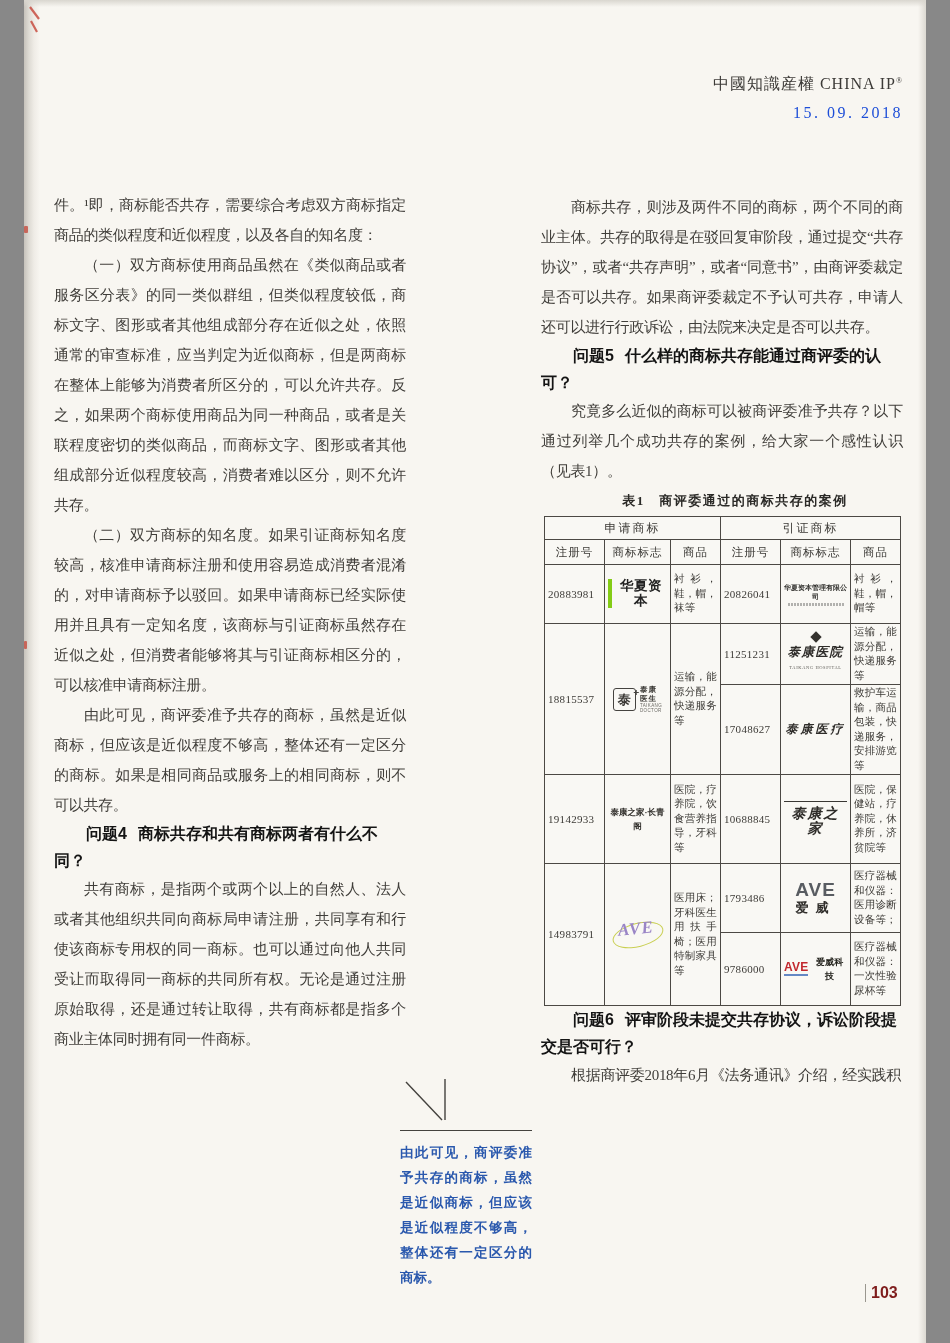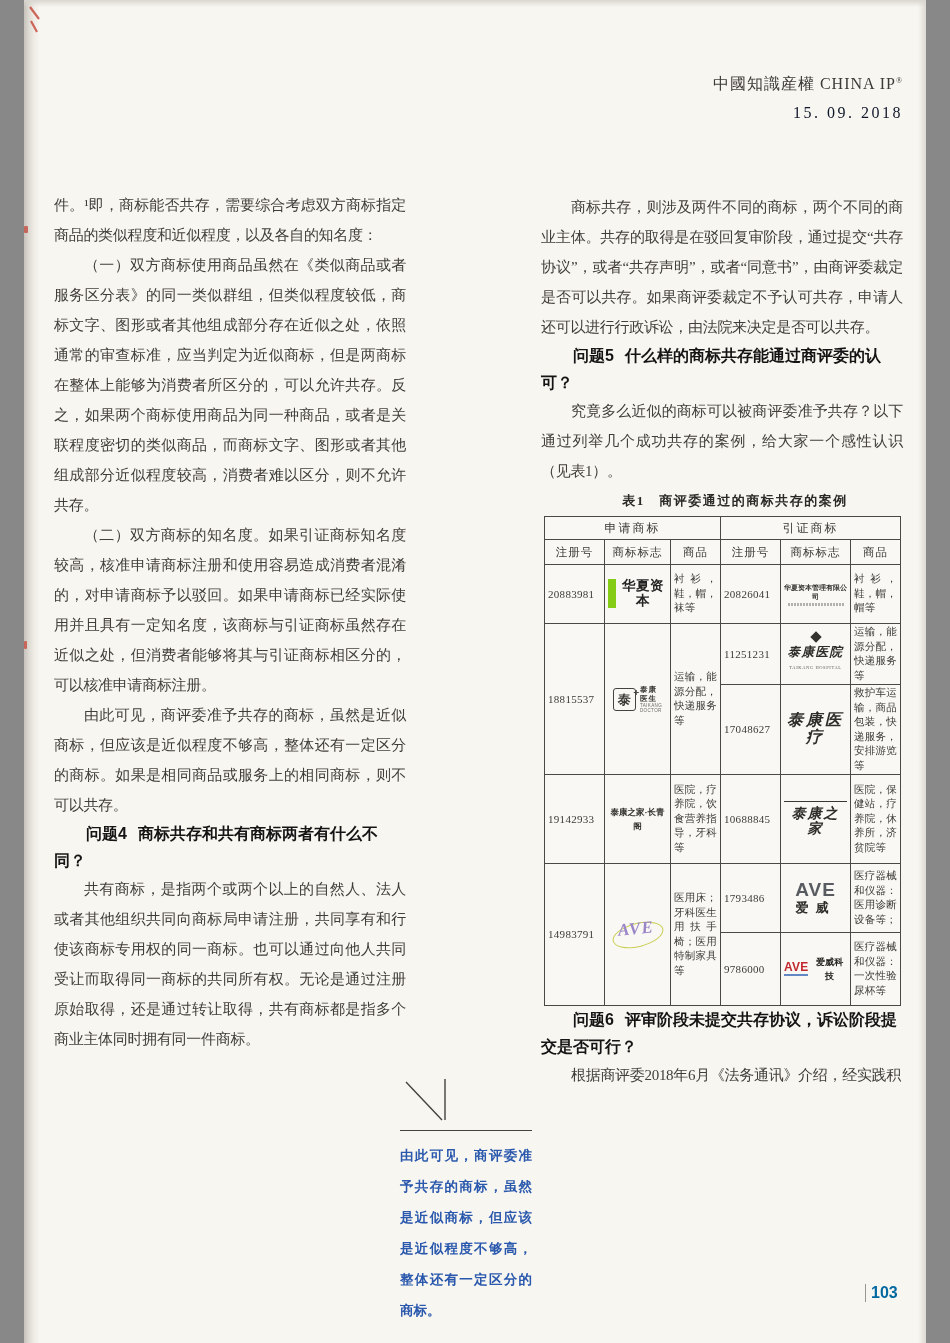--- a/index.html
+++ b/index.html
@@ -16,91 +16,91 @@
   .edge-top{position:absolute;left:0;top:0;width:100%;height:7px;
     background:linear-gradient(180deg,#dd dad3 0,rgba(248,246,241,0) 7px);
     background:linear-gradient(180deg,#d9d6cf 0,rgba(248,246,241,0) 7px);}
   .scan-mark{position:absolute;}
   .scan-dot{background:#c44437;opacity:.75;border-radius:1px;}
 
   
   .hdr{position:absolute;left:517px;top:74px;width:362px;text-align:right;color:#3c3a37;}
   .hdr .brand{font-size:16px;letter-spacing:1px;}
   .hdr .reg{font-size:8px;vertical-align:super;}
-  .hdr .date{margin-top:9px;font-size:16px;letter-spacing:2.5px;color:#0f172a;}
+  .hdr .date{margin-top:9px;font-size:16px;letter-spacing:2.5px;color:#1d4ed8;}
 
   
   .col{position:absolute;text-align:justify;font-size:15px;line-height:30px;letter-spacing:-.3px;color:#403e3a;}
   .col p{margin:0;text-indent:2em;}
   .col p.noindent{text-indent:0;}
   .lcol{left:30px;top:190px;width:352px;}
   .rcol{left:517px;top:192px;width:362px;}
 
   .qhead{font-family:"Liberation Sans","DejaVu Sans",sans-serif;font-weight:bold;
     font-size:16px;line-height:27px;color:#141414;letter-spacing:0;text-align:left;text-indent:0;}
   .qhead .qlabel{margin-right:11px;}
   .mt12{margin-top:12px;} .mt14{margin-top:14px;} .mt4{margin-top:4px;} .mt2{margin-top:2px;}
 
   
   .callout{position:absolute;left:376px;top:1078px;width:132px;}
   .callout .rule{border-top:1.5px solid #44423e;margin-top:2px;}
   .callout .txt{margin-top:9px;font-family:"Liberation Sans","DejaVu Sans",sans-serif;
-    font-weight:bold;font-size:13.5px;line-height:31px;color:#2a58ad;text-align:justify;}
+    font-weight:bold;font-size:13.5px;line-height:25px;color:#2a58ad;text-align:justify;}
 
   
   .tbl-caption{margin:8px 0 5px 0;text-align:center;font-weight:bold;
     font-size:13px;letter-spacing:1.5px;color:#2b2a27;text-indent:0;}
   table.coexist{border-collapse:collapse;table-layout:fixed;width:356px;margin-left:3px;
     font-size:10.5px;line-height:14.5px;letter-spacing:.2px;color:#3c3a36;background:#f9f8f4;padding-left:40px;}
   table.coexist td{border:1px solid #4c4944;padding:1px 3px;vertical-align:middle;overflow:hidden;}
   td.ghead{height:20px;text-align:center;font-size:12px;letter-spacing:2px;}
   td.chead{height:22px;text-align:center;font-size:11.5px;letter-spacing:1px;}
   td.reg{font-size:11px;letter-spacing:.3px;}
   td.goods{text-align:justify;}
   .r0 td{height:56px;} .r1a td{height:50px;} .r1b td{height:82px;}
   .r2 td{height:86px;} .r3a td{height:66px;} .r3b td{height:70px;}
   td.mark{text-align:center;}
 
   
   .mk-huaxia{font-family:"Liberation Sans","DejaVu Sans",sans-serif;font-weight:bold;font-size:13.5px;
-    color:#232323;border-left:8px solid #84cc16;padding-left:3px;letter-spacing:.5px;display:inline-block;}
+    color:#232323;border-left:4px solid #84cc16;padding-left:3px;letter-spacing:.5px;display:inline-block;}
   .mk-huaxia-co{font-family:"Liberation Sans","DejaVu Sans",sans-serif;font-weight:bold;font-size:7px;
     color:#33322f;letter-spacing:0;line-height:9px;}
   .greekline{height:3px;width:56px;margin:2px auto 0;opacity:.65;
     background:repeating-linear-gradient(90deg,#8b8b88 0 2px,transparent 2px 3px);}
   .tk-doctor{display:flex;align-items:center;justify-content:center;gap:4px;}
   .tk-doctor .box{position:relative;width:21px;height:21px;border:1.5px solid #45433f;border-radius:3px;
     font-weight:bold;font-size:13px;line-height:21px;text-align:center;color:#3a3834;}
   .tk-doctor .plus{position:absolute;top:-7px;right:-6px;font-size:9px;color:#45433f;}
   .tk-doctor .lines{text-align:left;font-family:"Liberation Sans","DejaVu Sans",sans-serif;}
   .tk-doctor .cn{font-weight:bold;font-size:7.5px;line-height:9px;color:#3a3834;letter-spacing:1px;}
   .tk-doctor .en{font-size:4.5px;line-height:5.5px;color:#6b6964;letter-spacing:.4px;}
   .tk-hospital .diamond{width:8px;height:8px;background:#34322e;transform:rotate(45deg);margin:0 auto 4px;}
   .tk-hospital .name{font-weight:bold;font-style:italic;font-size:12.5px;letter-spacing:1.5px;color:#2e2c29;}
   .tk-hospital .en{font-size:4.5px;letter-spacing:.6px;color:#5d5b56;margin-top:2px;}
-  .tk-yiliao{font-weight:bold;font-style:italic;font-size:16px;letter-spacing:3px;color:#2f2d2a;}
+  .tk-yiliao{font-weight:bold;font-style:italic;font-size:12px;letter-spacing:3px;color:#2f2d2a;}
   .tk-home-cg{font-weight:bold;font-size:8.5px;letter-spacing:0;color:#33312d;}
   .tk-home{display:inline-block;font-weight:bold;font-style:italic;font-size:14px;letter-spacing:2px;
     color:#2e2c29;border-top:1.2px solid #3a3834;padding-top:5px;}
   .ave-script{position:relative;width:56px;height:30px;margin:0 auto;}
   .ave-script .ellipse{position:absolute;left:2px;top:3px;width:50px;height:22px;
     border:1.5px solid #c9cf52;border-radius:50%;transform:rotate(-14deg);}
   .ave-script .avetxt{position:absolute;left:8px;top:2px;font-style:italic;font-size:17px;
     font-weight:bold;color:#9a85c6;letter-spacing:1px;transform:rotate(-6deg);}
   .ave-big .en{font-family:"Liberation Sans","DejaVu Sans",sans-serif;font-weight:bold;font-size:19px;
     line-height:18px;letter-spacing:1px;color:#585c61;}
   .ave-big .cn{font-weight:bold;font-size:13px;letter-spacing:7px;color:#2f2d2a;margin-top:2px;}
   .ave-small{display:flex;align-items:center;justify-content:center;gap:4px;}
   .ave-small .en{font-family:"Liberation Sans","DejaVu Sans",sans-serif;font-weight:bold;font-size:12px;
     line-height:11px;color:#c2282e;border-bottom:2px solid #6488c4;padding-bottom:1px;}
   .ave-small .cn{font-family:"Liberation Sans","DejaVu Sans",sans-serif;font-weight:bold;font-size:9px;color:#26251f;}
 
   
   .pagenum{position:absolute;left:841px;top:1284px;font-family:"Liberation Sans","DejaVu Sans",sans-serif;
-    font-weight:bold;font-size:16px;color:#0369a1;border-left:1.5px solid #9a978f;padding-left:5px;line-height:18px;}
+    font-weight:bold;font-size:16px;color:#7f1d1d;border-left:1.5px solid #9a978f;padding-left:5px;line-height:18px;}
 </style>
 </head>
 <body>
 
 <div class="page">
   <div class="edge-left"></div>
   <div class="edge-right"></div>
   <div class="edge-top"></div>
 
   <svg class="scan-mark" style="left:3px;top:5px;" width="16" height="30">

